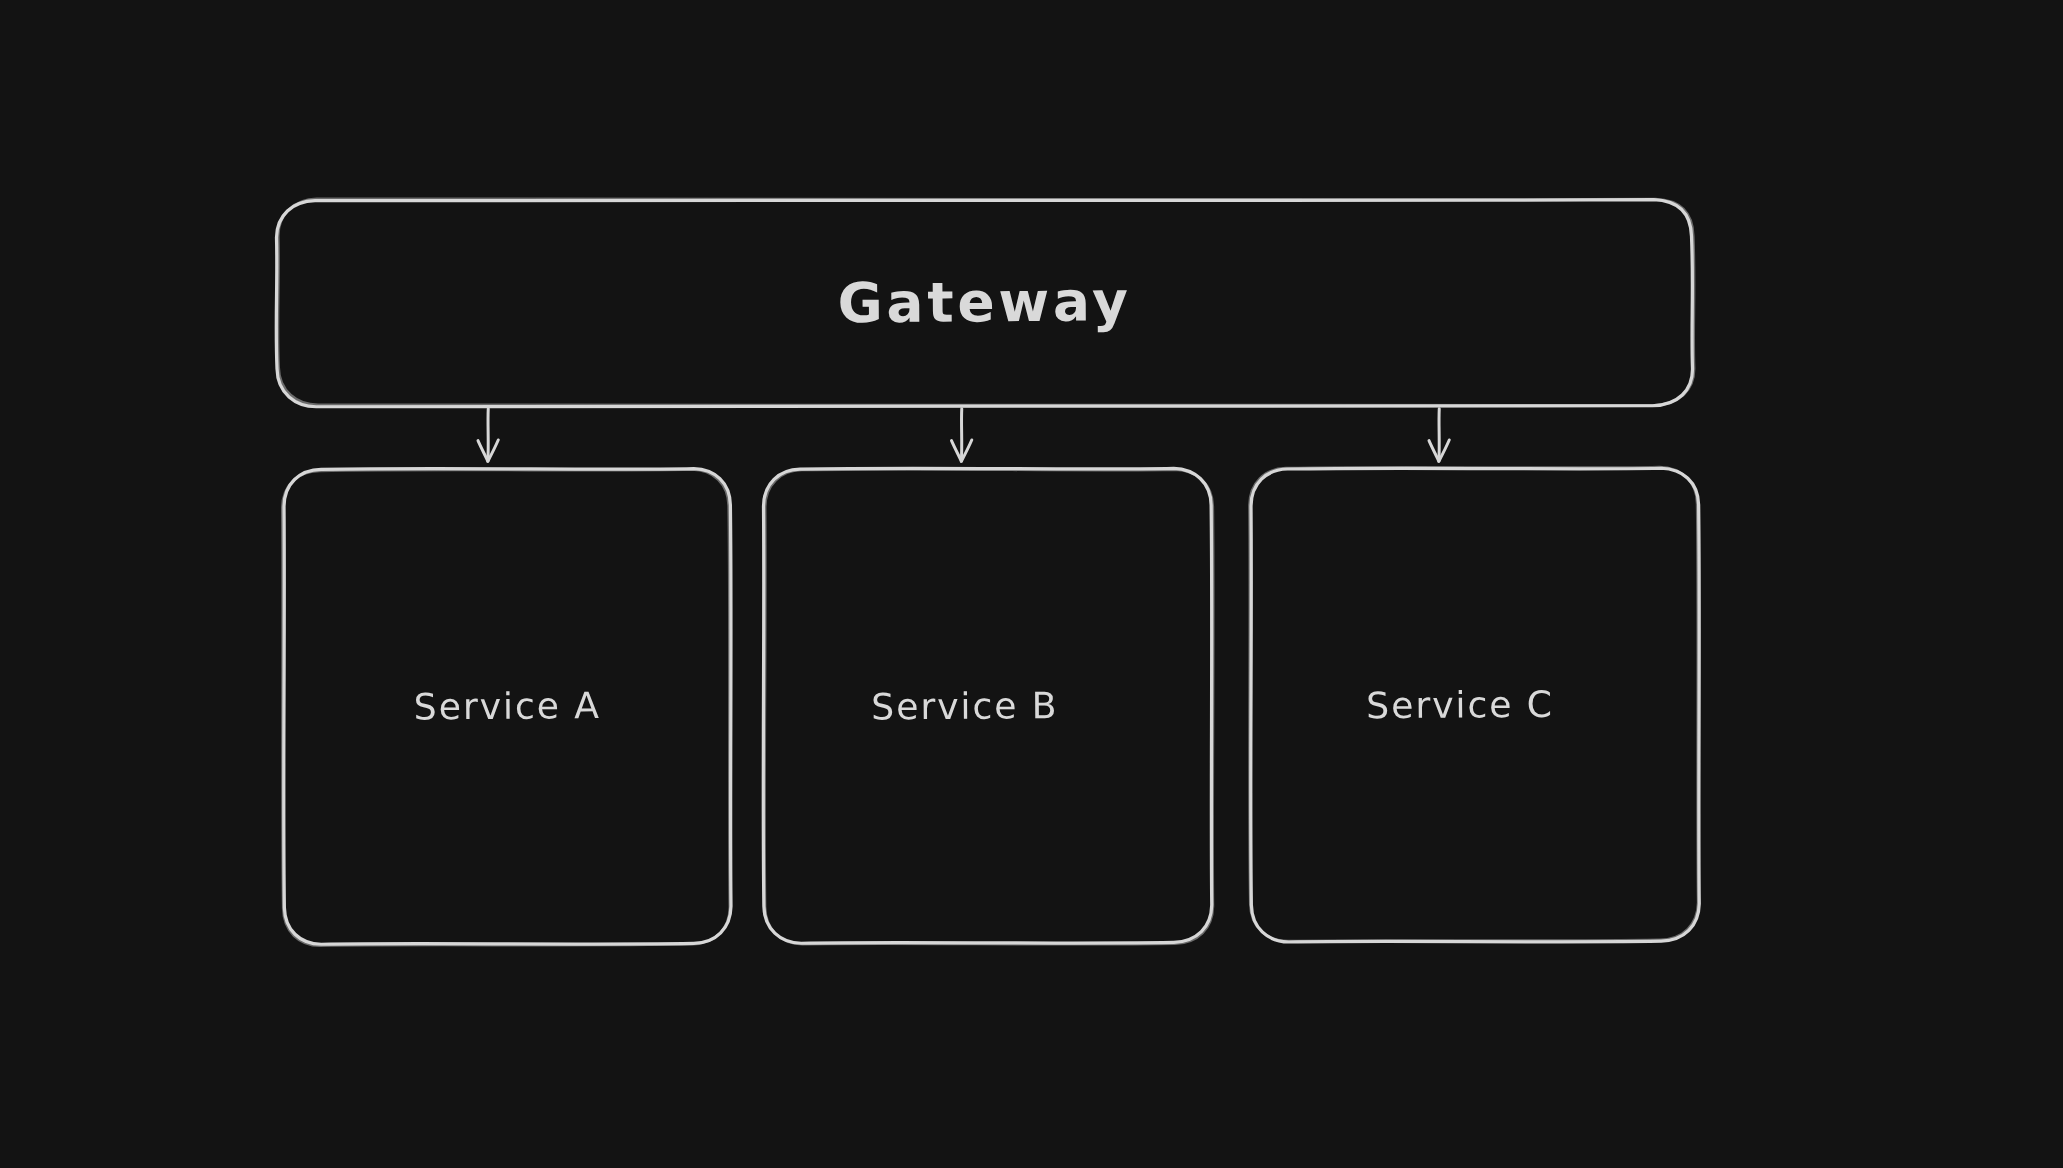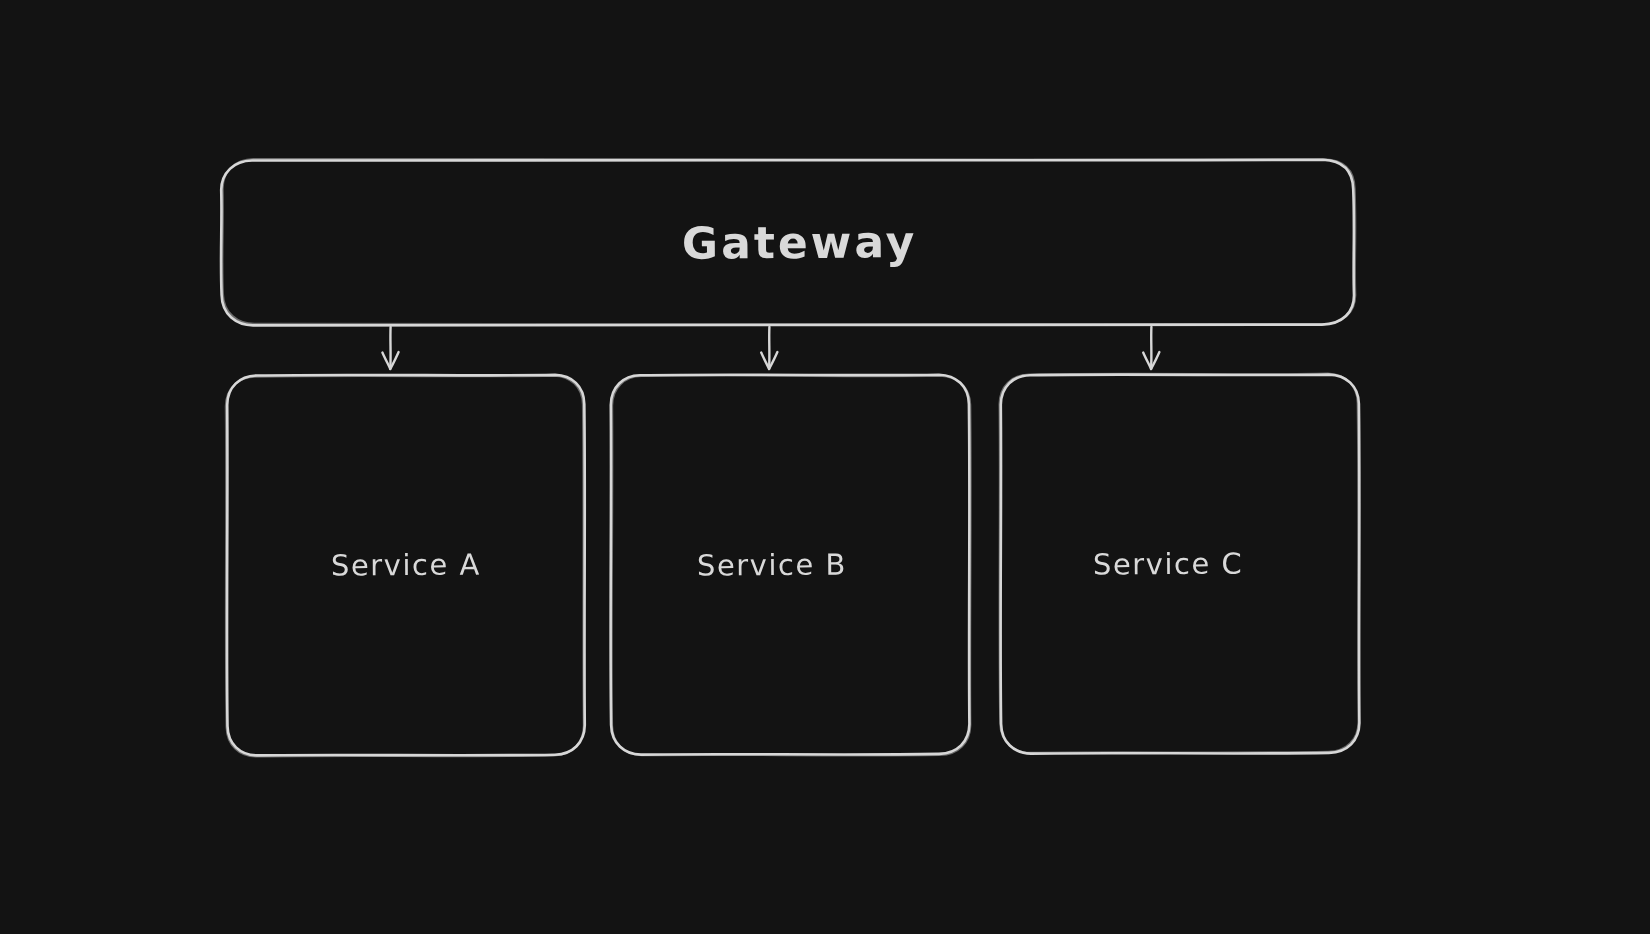--- a/index.html
+++ b/index.html
@@ -42,21 +42,21 @@
     color: var(--text, #d9d9d9);
     cursor: pointer;
     user-select: none;
   }
   .node .label {
     transform: rotate(-0.4deg);
     letter-spacing: 1.5px;
     white-space: nowrap;
   }
   .node-gateway {
-    left: 220px; top: 160px; width: 1135px; height: 165px; margin-left: 12px;
+    left: 220px; top: 160px; width: 1135px; height: 165px;
   }
   .node-gateway .label {
     font-size: 44px;
     font-weight: 600;
     letter-spacing: 3px;
   }
   .node-service-a { left: 227px;  top: 375px; width: 358px; height: 380px; }
   .node-service-b { left: 610px;  top: 375px; width: 324px; height: 379px; }
   .node-service-c { left: 1000px; top: 375px; width: 360px; height: 378px; }
   .node-service-a .label,

